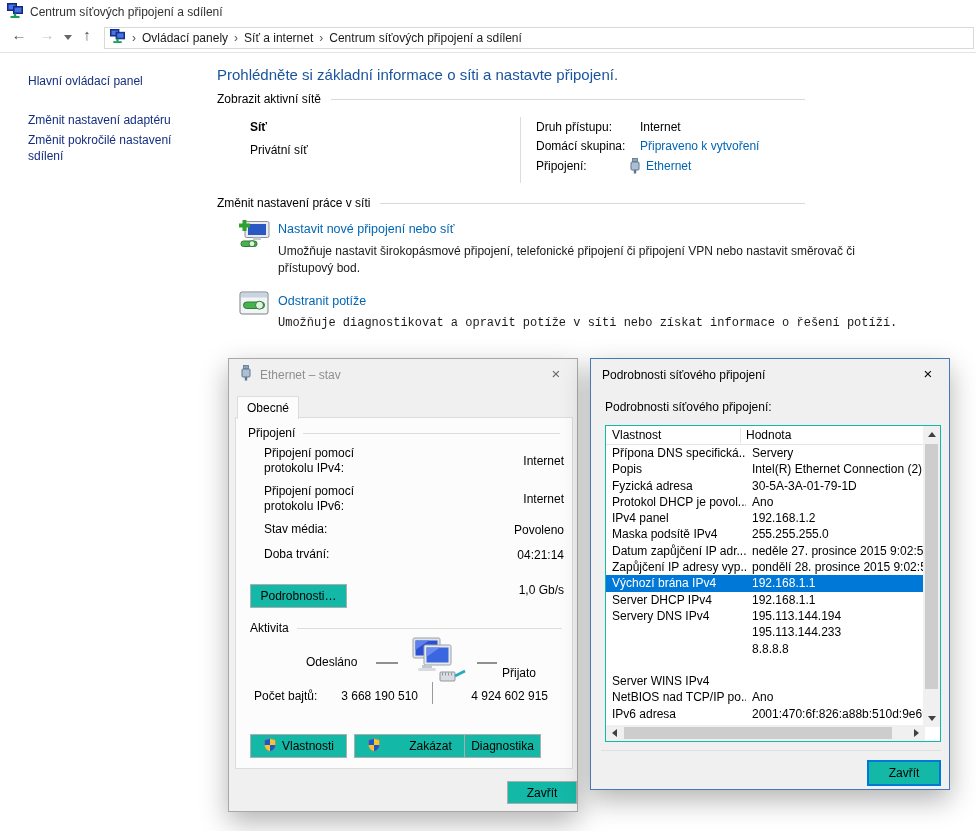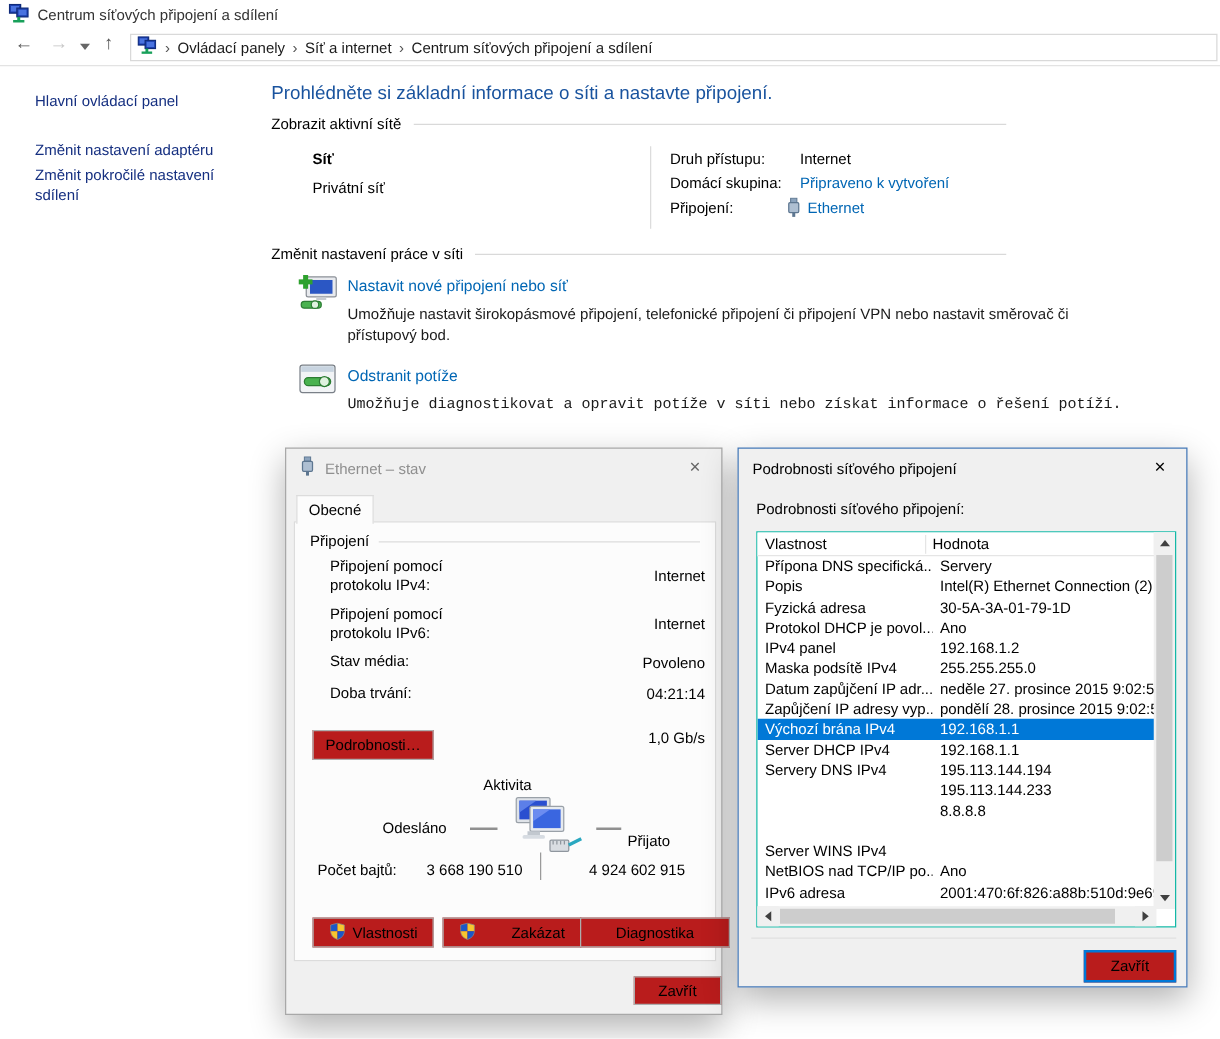--- a/index.html
+++ b/index.html
@@ -29,21 +29,21 @@
   .task-title{font-size:12.5px;color:#0066b4;cursor:pointer;}
   .task-desc{color:#1a1a1a;line-height:17px;width:632px;}
   
   .dialog{position:absolute;background:#f0f0f0;box-shadow:0 10px 26px rgba(0,0,0,.30);box-sizing:border-box;}
   .dlg-title{position:absolute;left:0;top:0;right:0;height:31px;display:flex;align-items:center;padding-left:11px;gap:8px;}
   .dlg-close{position:absolute;right:0;top:0;width:42px;height:29px;display:flex;align-items:center;justify-content:center;font-size:15px;cursor:pointer;}
   .tab{position:absolute;left:8px;top:37px;height:22px;padding:0 9px;background:#fcfcfc;border:1px solid #dcdcdc;border-bottom:none;display:flex;align-items:center;z-index:2;}
   .tabpage{position:absolute;left:6px;top:58px;width:338px;height:352px;background:#fcfcfc;border:1px solid #dcdcdc;box-sizing:border-box;}
   .group-head{position:absolute;display:flex;align-items:center;}
   .group-line{flex:1;border-top:1px solid #dcdcdc;margin-left:8px;}
-  .btn{background:#b91c1c;border:1px solid #adadad;display:flex;align-items:center;justify-content:center;gap:5px;font-size:12px;cursor:pointer;box-sizing:border-box;}
+  .btn{background:#14b8a6;border:1px solid #adadad;display:flex;align-items:center;justify-content:center;gap:5px;font-size:12px;cursor:pointer;box-sizing:border-box;}
   .btn-default{border:2px solid #0078d7;}
   .dash{position:absolute;height:0;border-top:2px solid #909090;}
   
   .srow{display:flex;justify-content:space-between;align-items:center;}
   .srow .lbl{line-height:15px;}
   
   .lv{position:absolute;left:14px;top:66px;width:336px;height:317px;background:#fff;border:1px solid #14b8a6;box-sizing:border-box;}
   .lv-head{position:absolute;left:0;top:0;width:334px;height:19px;background:#fff;border-bottom:1px solid #e5e5e5;box-sizing:border-box;}
   .lv-head .c1{position:absolute;left:6px;top:2px;}
   .lv-head .c2{position:absolute;left:140px;top:2px;}
@@ -218,21 +218,21 @@
           <div class="srow" style="margin-bottom: 10px;">
             <div class="lbl">Rychlost:</div>
             <span>1,0 Gb/s</span>
           </div>
         </div>
 
       <div class="btn abs" style="left:14px;top:166px;width:97px;height:24px;">
         <span>Podrobnosti…</span>
       </div>
 
-      <div class="group-head" style="left:14px;top:203px;width:312px;flex-direction:column;">
+      <div class="group-head" style="left:14px;top:203px;width:312px;">
         <span>Aktivita</span>
         <span class="group-line"></span>
       </div>
 
       <div class="abs" style="left:70px;top:237px;">Odesláno</div>
       <div class="dash" style="left:140px;top:244px;width:22px;"></div>
       <span class="abs" style="left:171px;top:218px;">
         <svg width="62" height="48" viewBox="0 0 62 48">
           <rect x="6" y="2" width="27" height="20" rx="1.5" fill="#dfe3e8" stroke="#9aa1a8"></rect>
           <rect x="8.5" y="4.5" width="22" height="15" fill="#2a4fd0"></rect>
@@ -288,21 +288,21 @@
               <rect x="0" y="0" width="7" height="7" fill="#1b57c9"></rect>
                 <rect x="7" y="0" width="7" height="7" fill="#f7c62f"></rect>
               <rect x="0" y="7" width="7" height="7" fill="#f7c62f"></rect>
                 <rect x="7" y="7" width="7" height="7" fill="#1b57c9"></rect>
             </g>
             <path d="M7 0.5 12.5 2v4.5C12.5 10.5 10 12.6 7 13.5 4 12.6 1.5 10.5 1.5 6.5V2Z" fill="none" stroke="#888" stroke-width="0.6"></path>
           </svg>
         </span>
         <span>Zakázat</span>
       </div>
-      <div class="btn abs" style="left:228px;top:316px;width:120px;height:24px;justify-content:center;">
+      <div class="btn abs" style="left:228px;top:316px;width:77px;height:24px;justify-content:center;">
         <span>Diagnostika</span>
       </div>
     </div>
 
     <div class="btn abs" style="left:278px;top:422px;width:70px;height:23px;">
       <span>Zavřít</span>
     </div>
   </div>
 
   <div class="dialog" style="left:590px;top:358px;width:360px;height:432px;border:1px solid #4579b8;">

